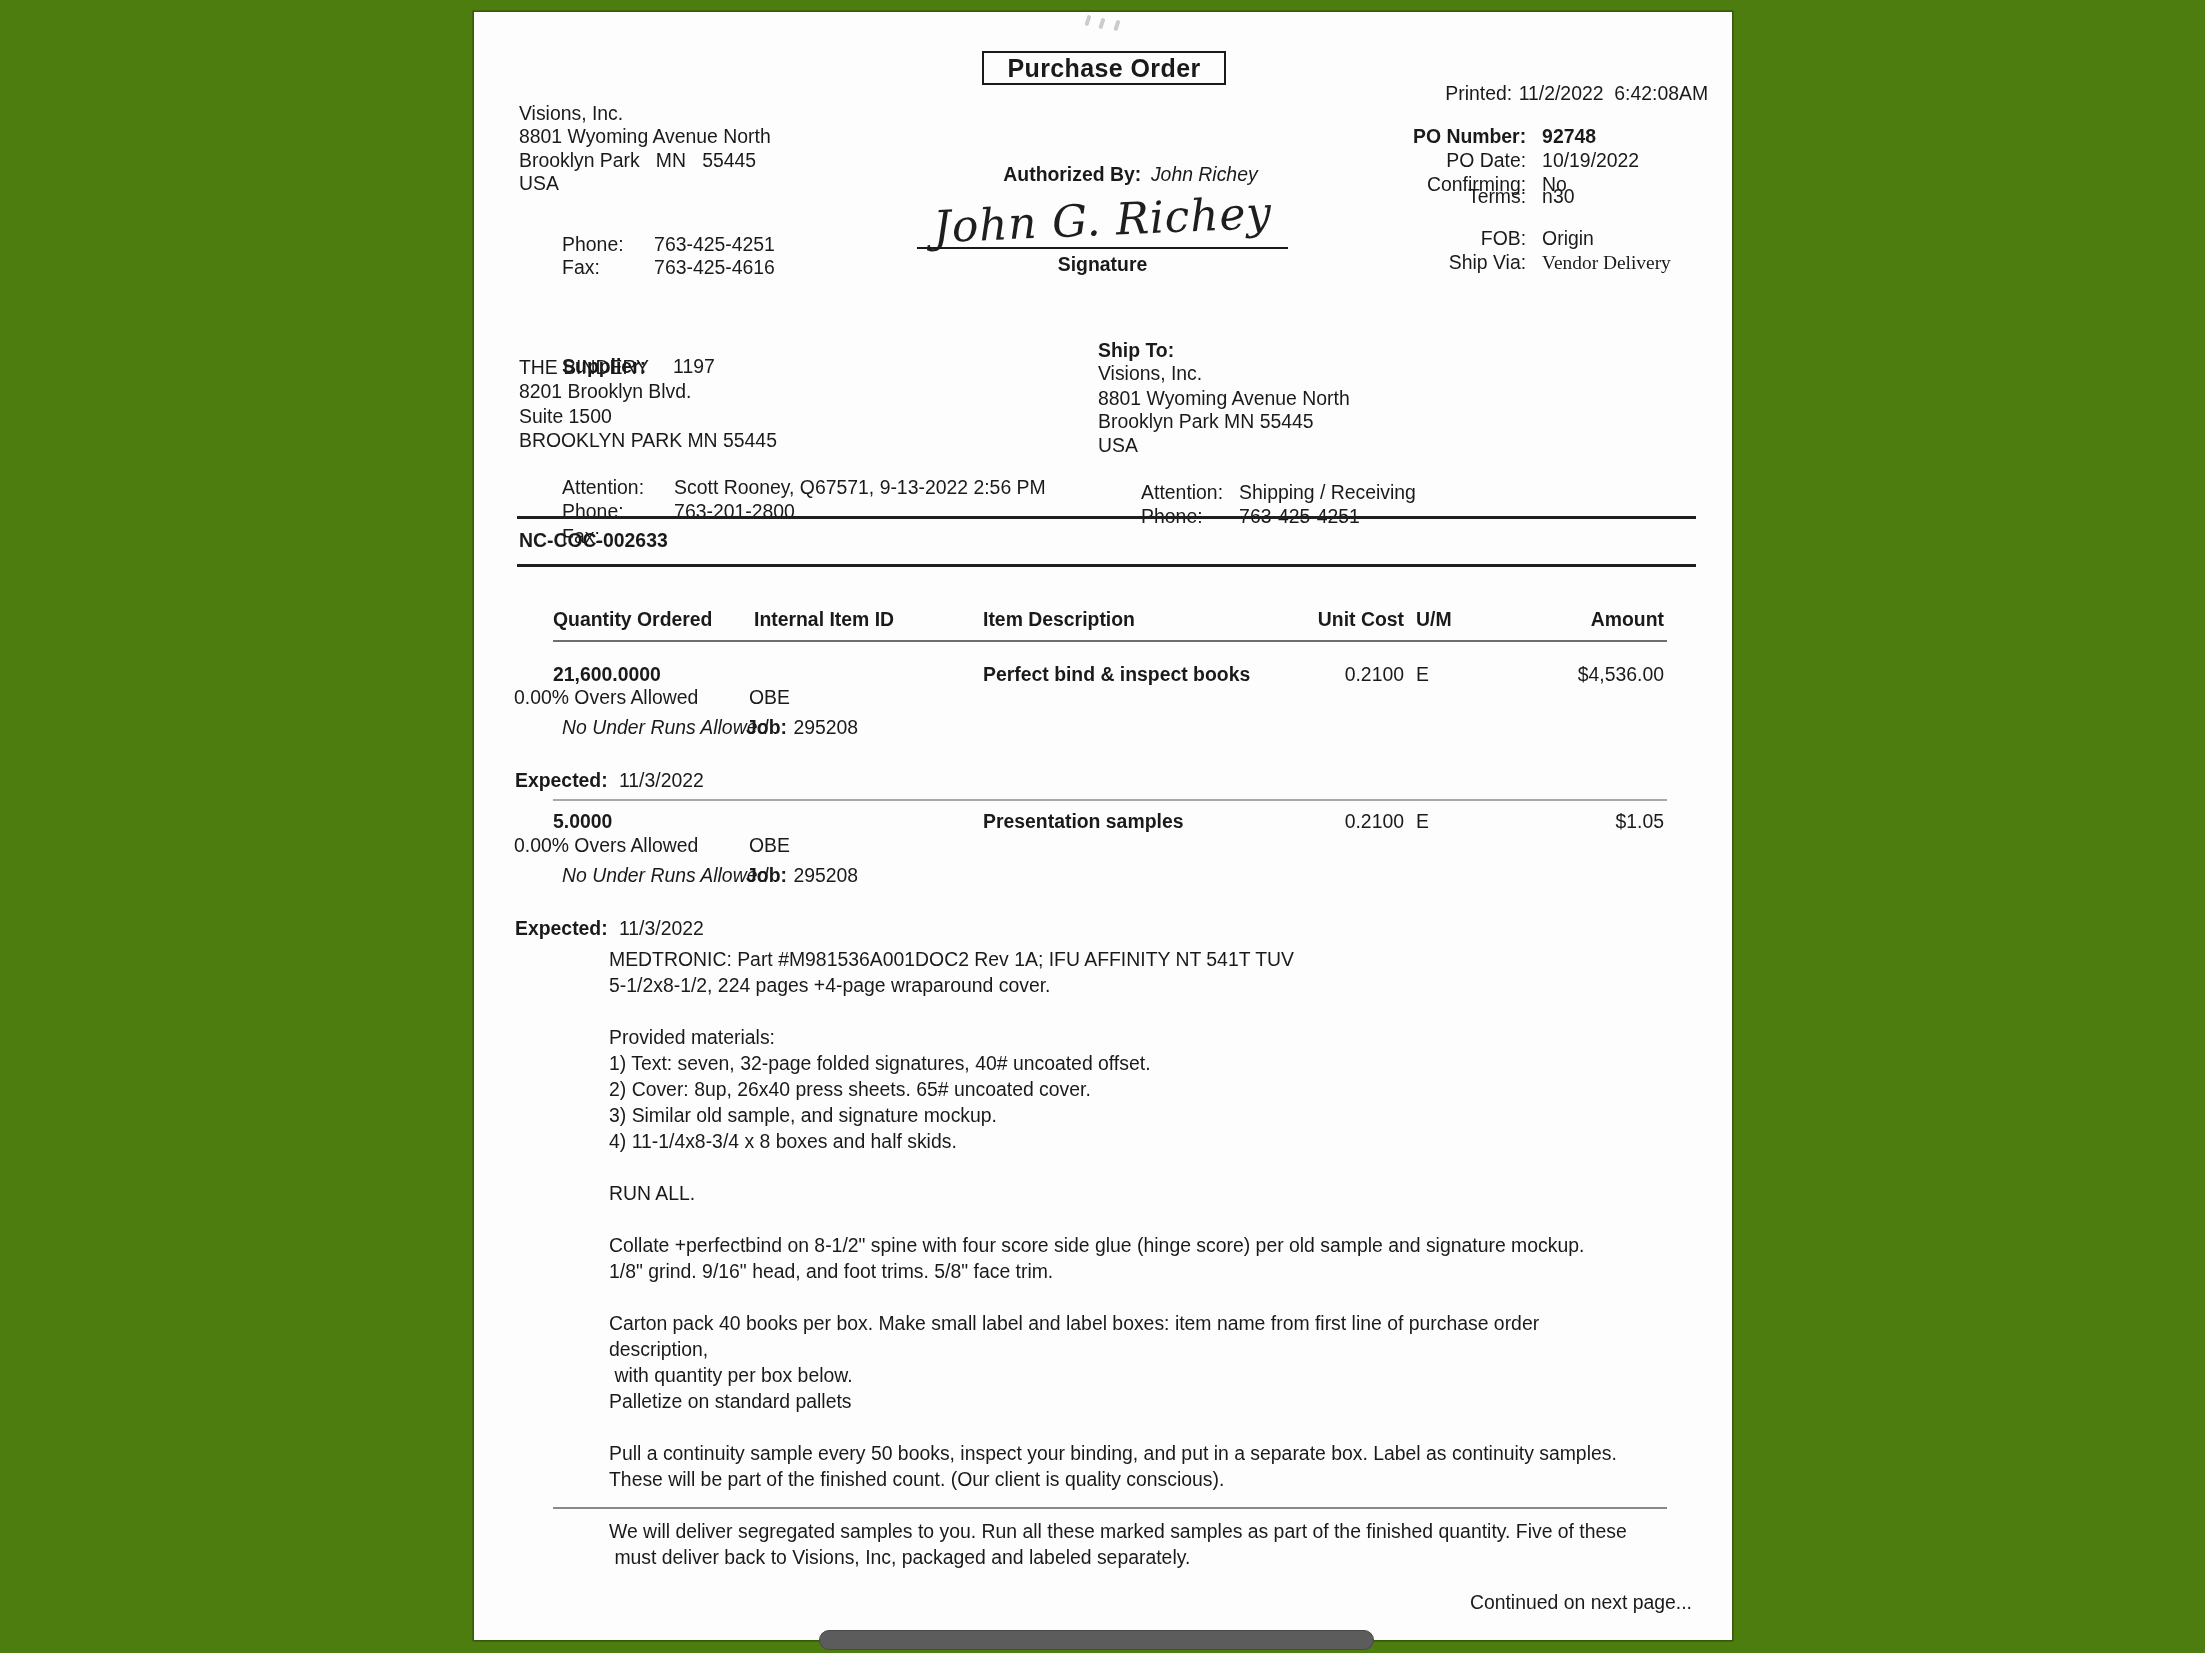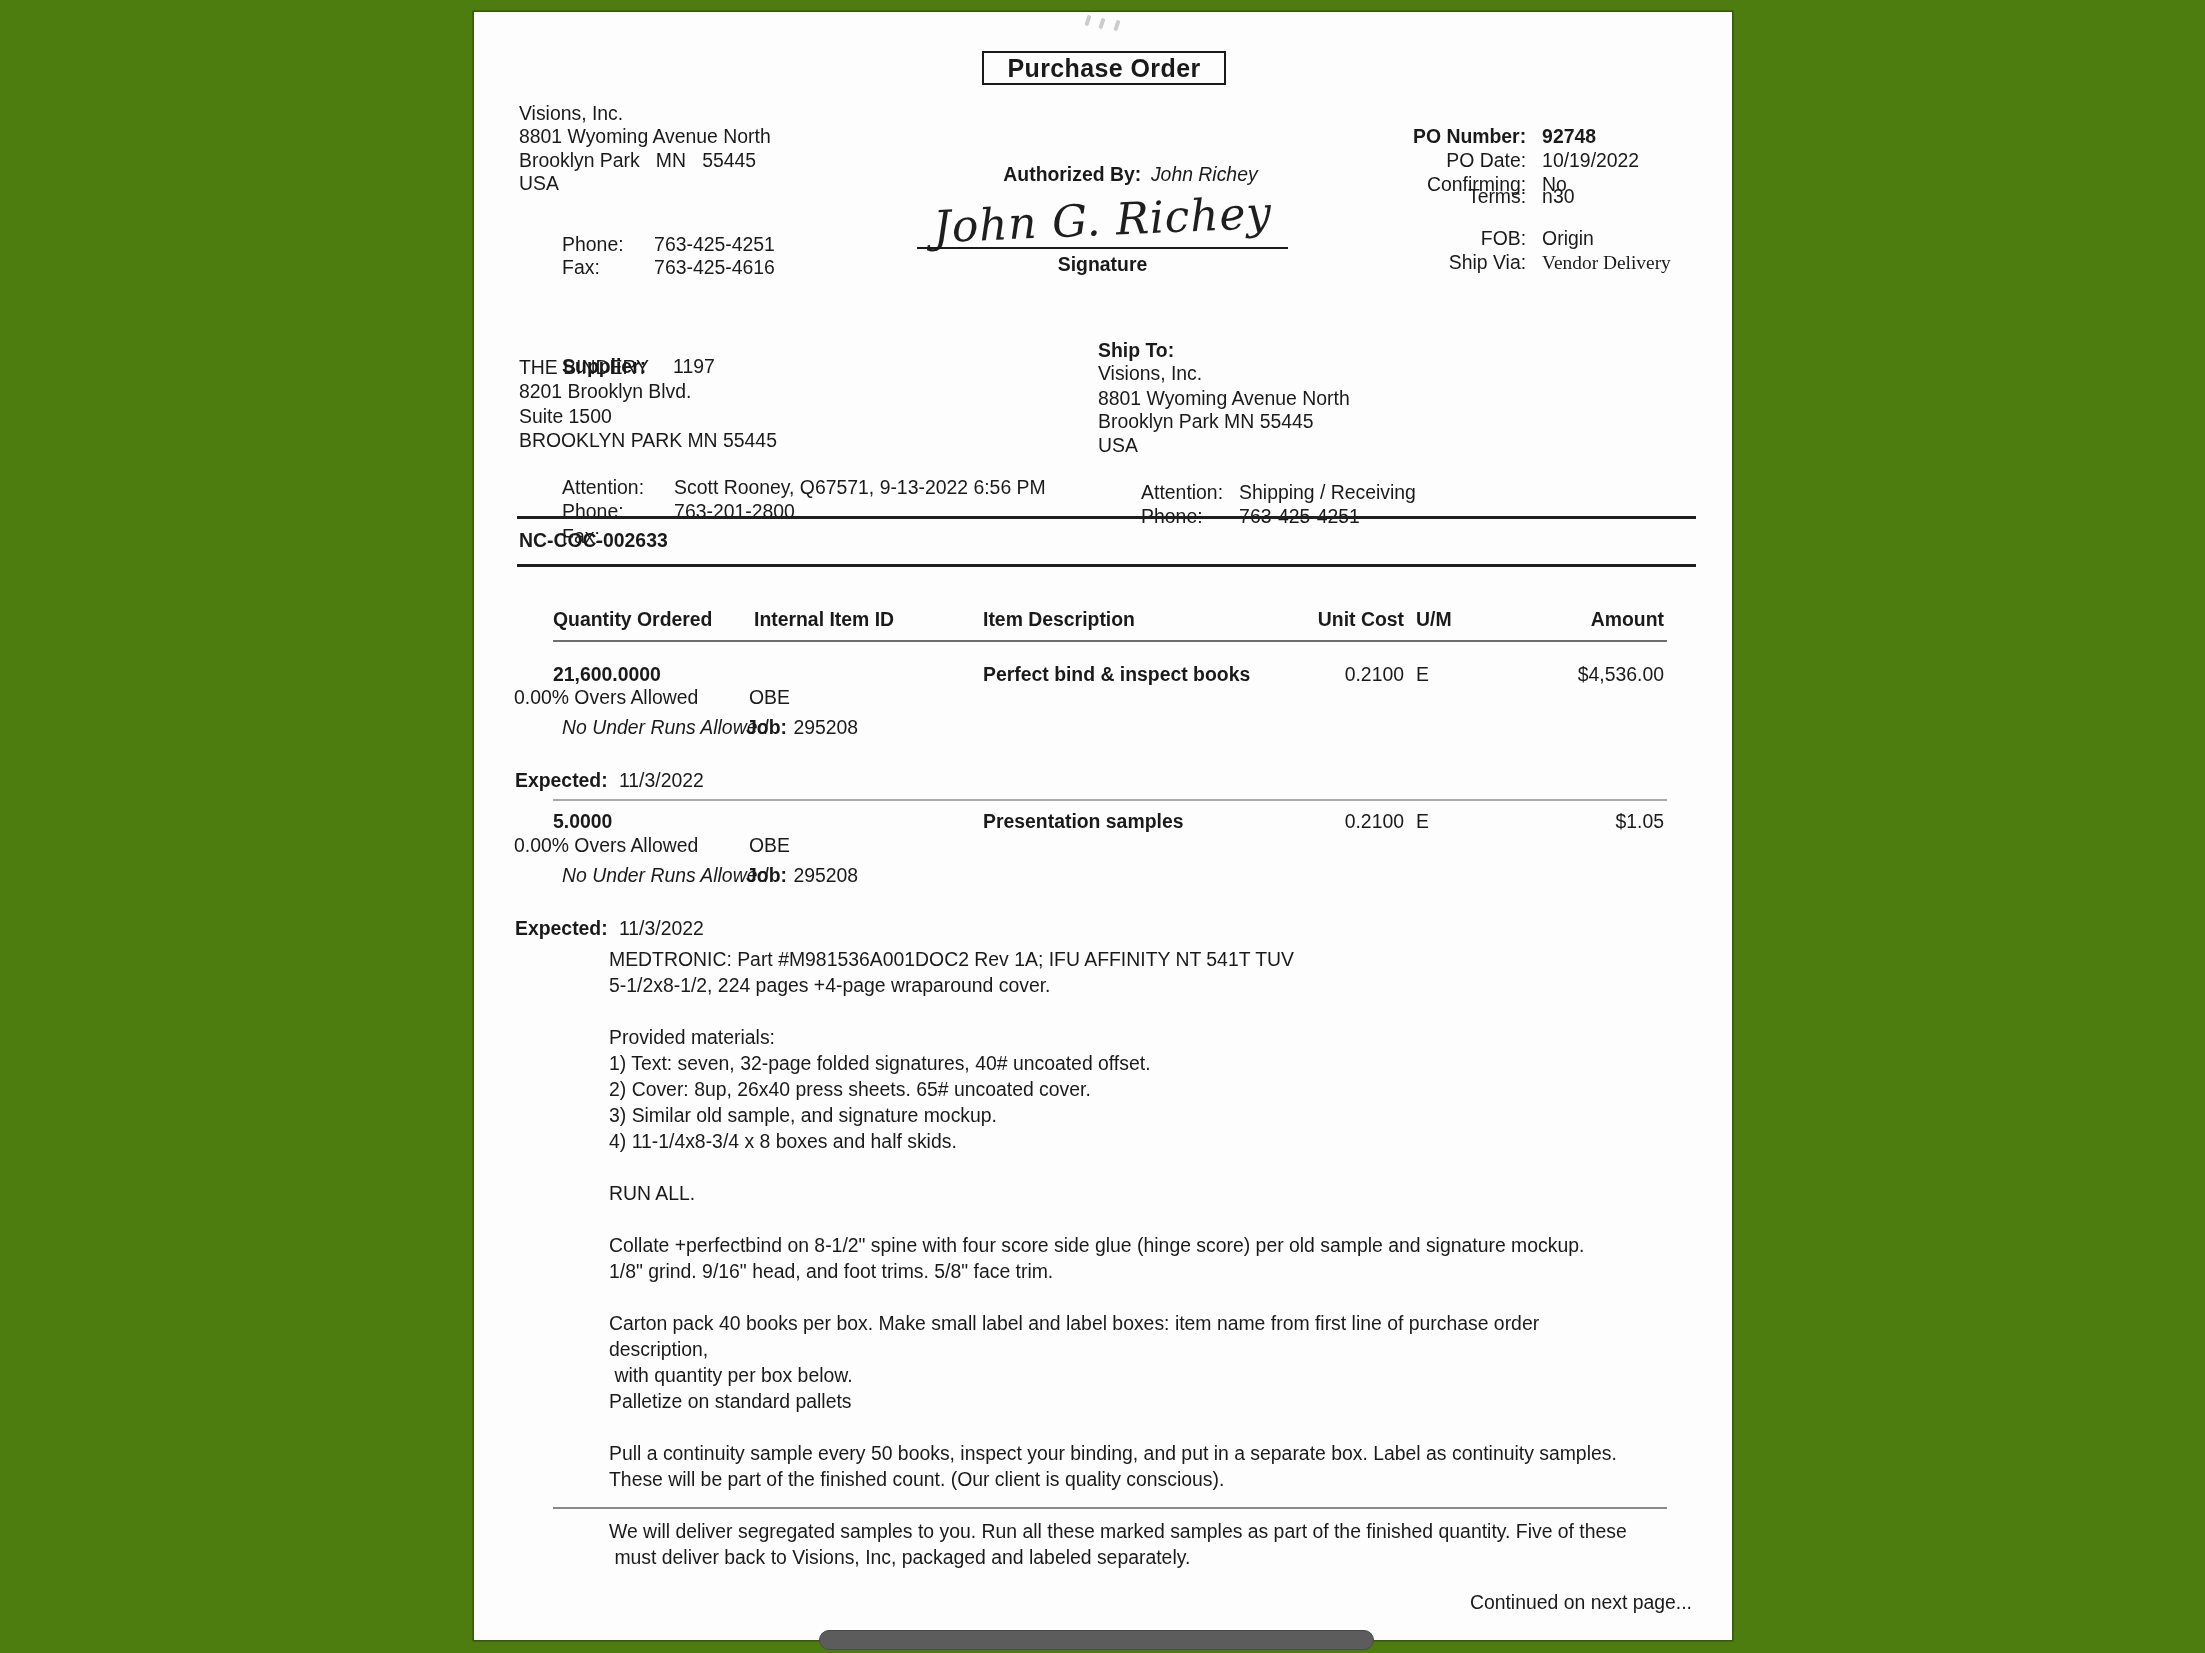--- a/index.html
+++ b/index.html
@@ -72,20 +72,23 @@
 
 <div id="screen">
   <div class="page">
 
     <span class="dot" style="left:612px; top:3.2px;"></span>
     <span class="dot" style="left:626px; top:5.7px;"></span>
     <span class="dot" style="left:641px; top:8px;"></span>
 
     <div class="title-box">Purchase Order</div>
 
+    <div class="t" style="left:939px; top:47px;">
+      <span>Printed:</span><span style="margin-left:6.5px;">11/2/2022  6:42:08AM</span>
+    </div>
 
     <div class="t" style="left:45px; top:90px; width:500px;">
       <div class="addr-row" style="top:0;">Visions, Inc.</div>
       <div class="addr-row" style="top:23.4px;">8801 Wyoming Avenue North</div>
       <div class="addr-row" style="top:47px;">Brooklyn Park   MN   55445</div>
       <div class="addr-row" style="top:70px;">USA</div>
     </div>
     <div class="t" style="left:45px; top:198px; width:500px;">
       <div class="addr-row" style="top:0;">
         <span class="lbl" style="width:92px;">Phone:</span><span>763-425-4251</span>
@@ -125,21 +128,21 @@
 
     <div class="t" style="left:45px; top:320px; width:565px;">
       <div class="addr-row" style="top:0;">
         <span class="lbl b" style="width:111px;">Supplier:</span><span>1197</span>
       </div>
       <div class="addr-row" style="top:24px;">THE BINDERY</div>
       <div class="addr-row" style="top:48px;text-align:center;">8201 Brooklyn Blvd.</div>
       <div class="addr-row" style="top:73px;">Suite 1500</div>
       <div class="addr-row" style="top:97px;">BROOKLYN PARK MN 55445</div>
       <div class="addr-row" style="top:121px;">
-        <span class="lbl" style="width:112px;">Attention:</span><span>Scott Rooney, Q67571, 9-13-2022 6:56 PM</span>
+        <span class="lbl" style="width:112px;">Attention:</span><span>Scott Rooney, Q67571, 9-13-2022 2:56 PM</span>
       </div>
       <div class="addr-row" style="top:145px;">
         <span class="lbl" style="width:112px;">Phone:</span><span>763-201-2800</span>
       </div>
       <div class="addr-row" style="top:170px;">
         <span class="lbl" style="width:112px;">Fax:</span><span></span>
       </div>
     </div>
 
     <div class="t" style="left:624px; top:327px; width:565px;">

